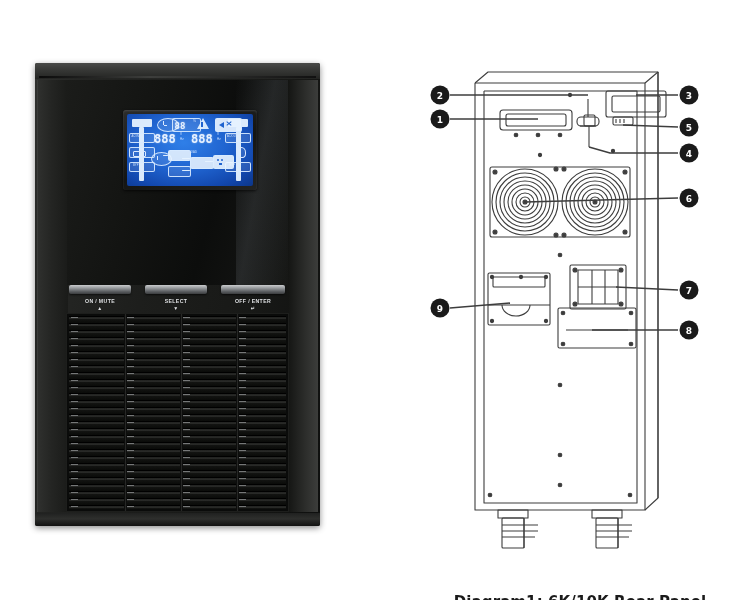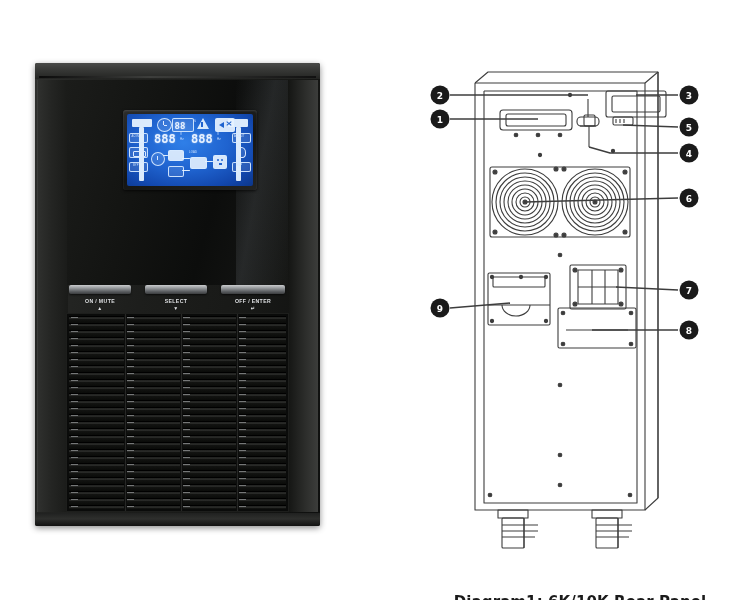--- a/index.html
+++ b/index.html
@@ -64,21 +64,21 @@
     box-shadow:inset 0 1px 2px rgba(255,255,255,.14), 0 1px 3px rgba(0,0,0,.7);
     padding:4px;box-sizing:border-box;
   }
   .lcd{
     position:relative;width:100%;height:100%;
     background:radial-gradient(ellipse at 45% 40%,#2f7fe8 0%,#1f63cf 45%,#1247ad 78%,#0c3689 100%);
     border-radius:2px;overflow:hidden;
   }
   .lcd-box{
     position:absolute;border:1px solid rgba(216,234,255,.92);
-    border-radius:2px;background:rgba(255,255,255,.10);
+    border-radius:2px;background:rgba(255,255,255,.10);padding-left:7px;
   }
   .digit{
     font-family:"DejaVu Sans Mono", monospace;
     color:#e8f2ff;font-weight:bold;letter-spacing:0px;
     text-shadow:0 0 2px rgba(255,255,255,.5);
   }
   .tinytxt{font-size:2.6px;color:#cfe3ff;letter-spacing:.1px;line-height:1;}
 
   
   .lcd-bar{

